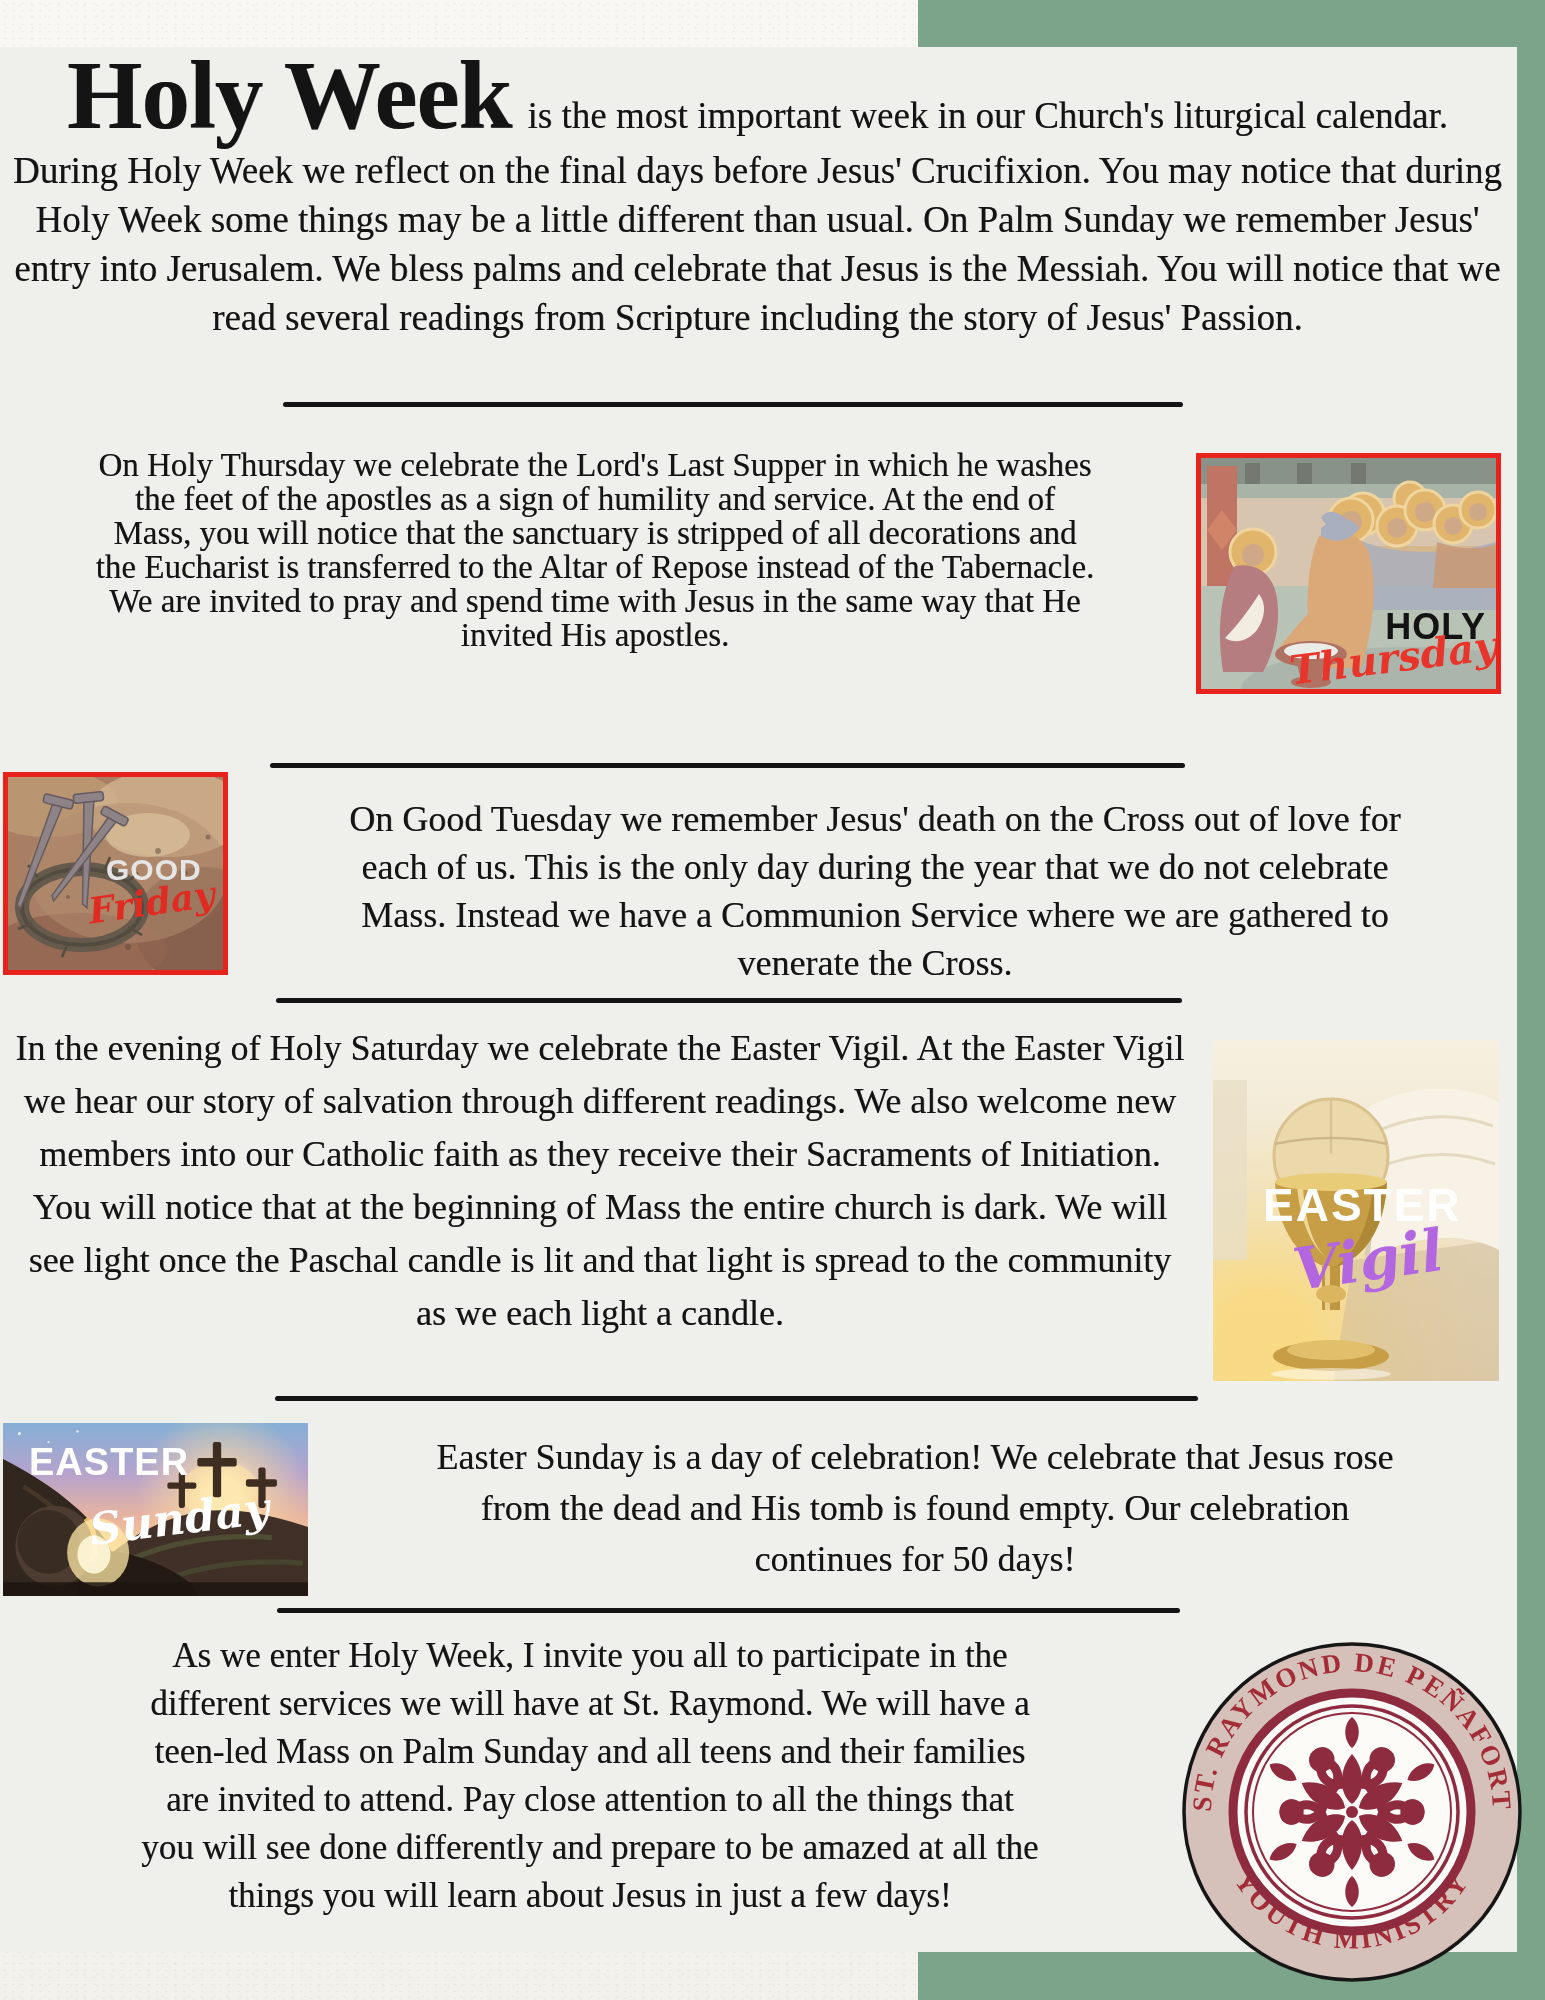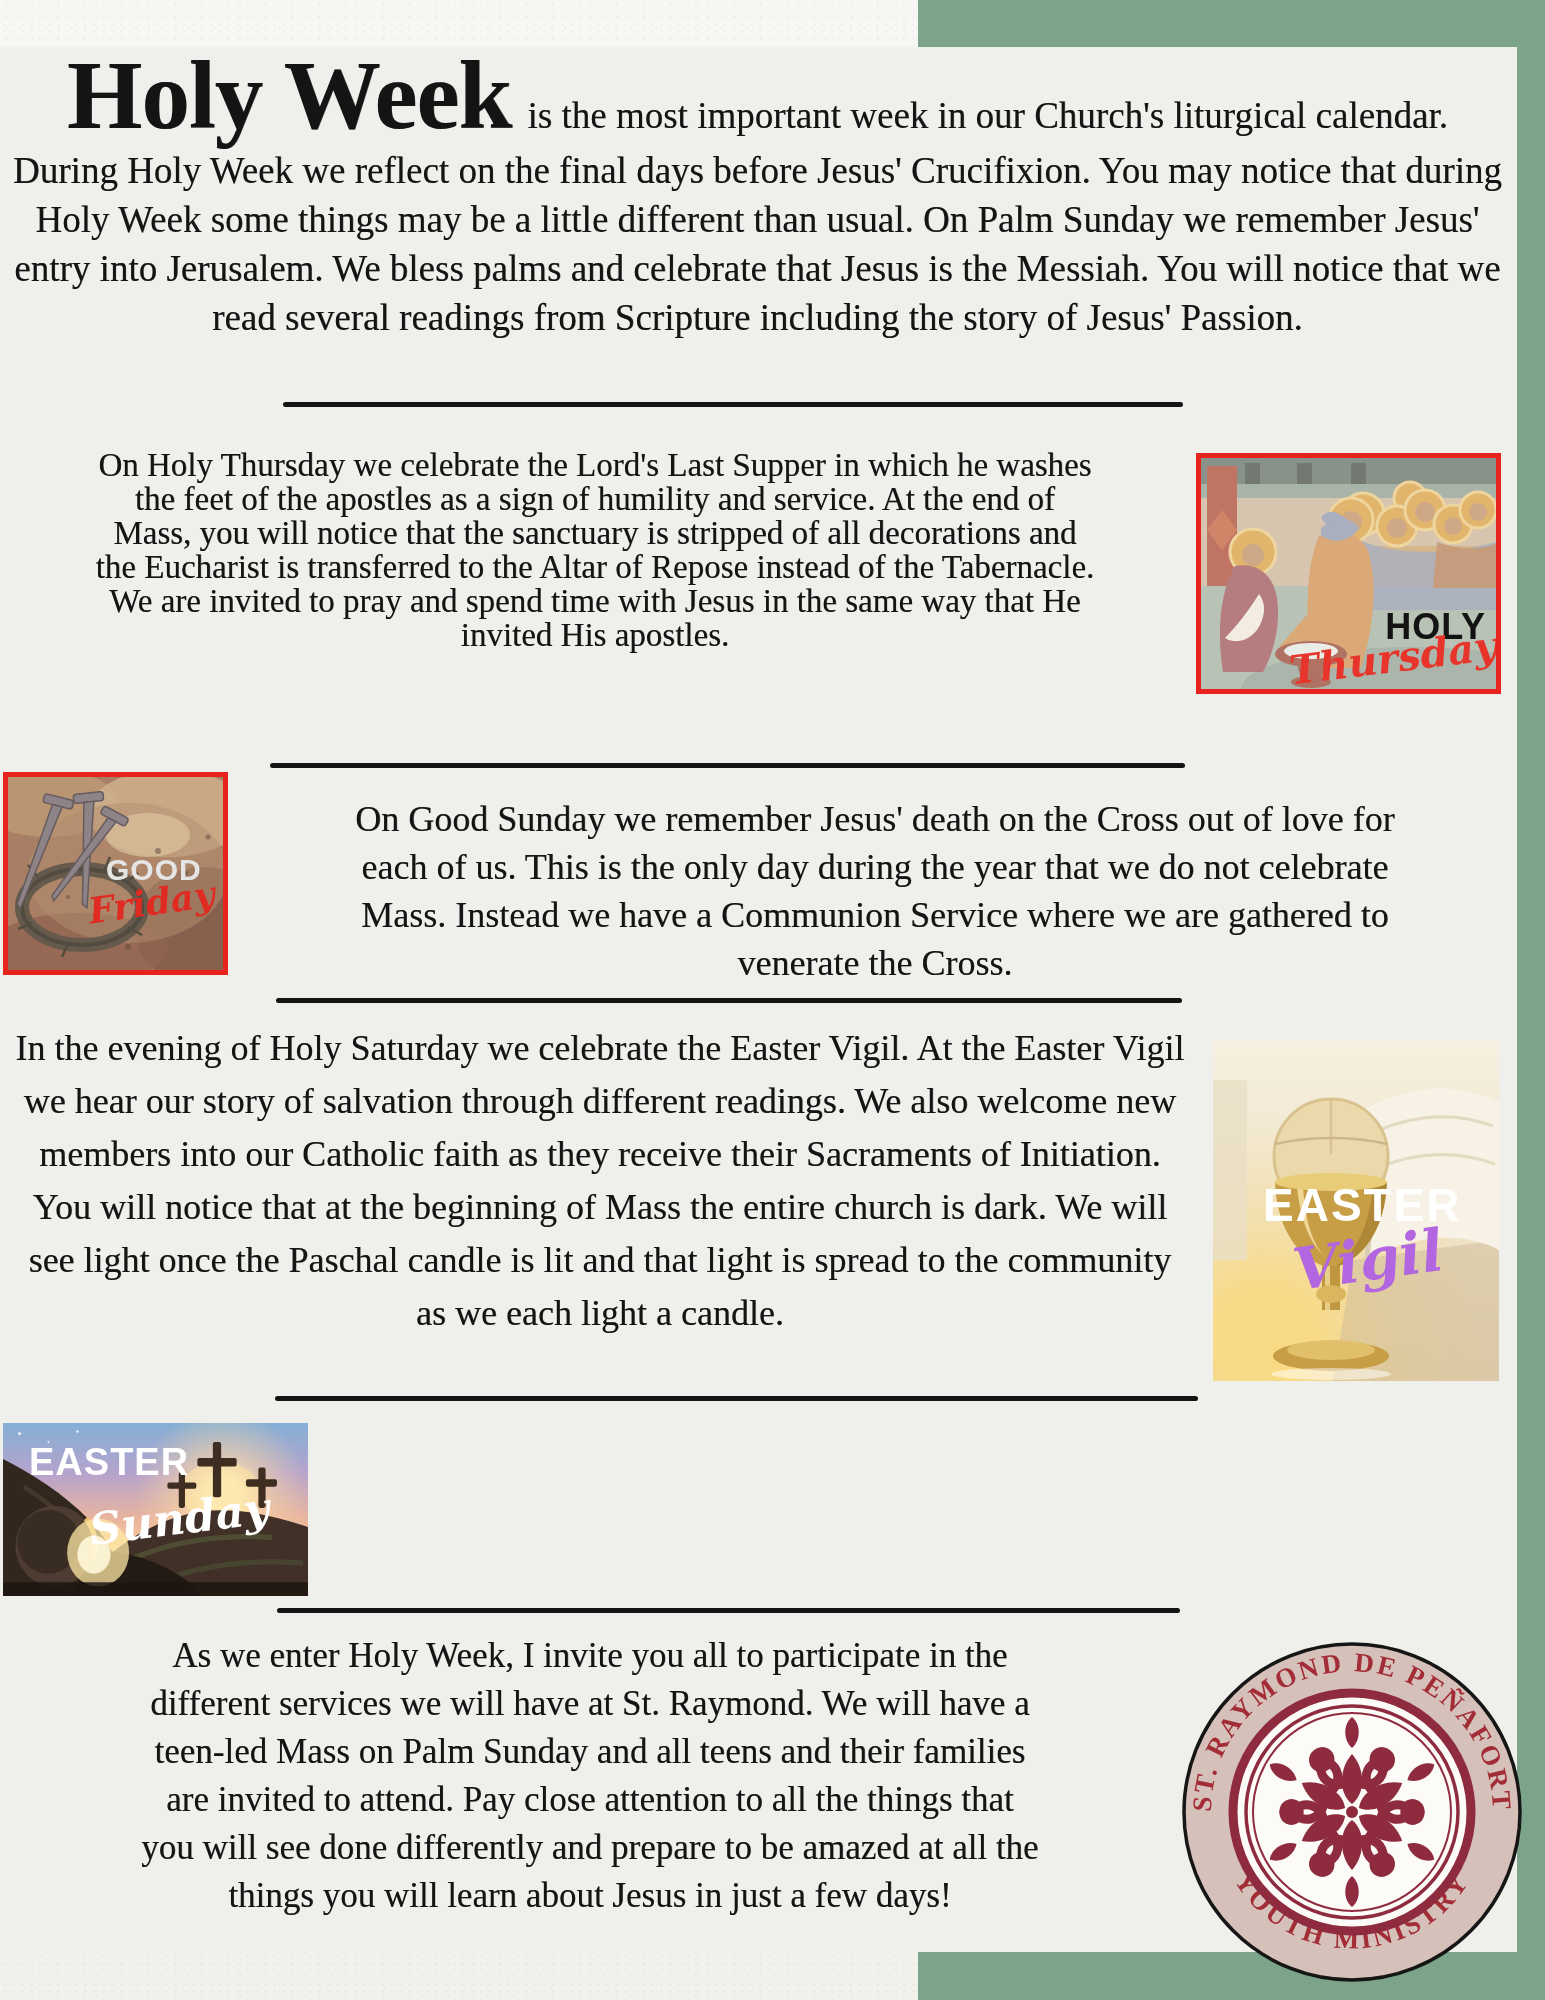--- a/index.html
+++ b/index.html
@@ -166,21 +166,21 @@
         <g transform="rotate(28 104 44)">
             <rect x="90" y="34" width="28" height="9" rx="3"></rect>
             <polygon points="99,43 108,43 90,142 86,138"></polygon>
           </g>
       </g>
       <rect width="215" height="193" fill="#FFF8F0" opacity=".14"></rect>
     </svg>
     <span class="img-label gf-good">GOOD</span>
     <span class="img-label script gf-fri">Friday</span>
   </figure>
-  <p class="para gf-text">On Good Sunday we remember Jesus' death on the Cross out of love for each of us. This is the only day during the year that we do not celebrate Mass. Instead we have a Communion Service where we are gathered to venerate the Cross.</p>
+  <p class="para gf-text">On Good Tuesday we remember Jesus' death on the Cross out of love for each of us. This is the only day during the year that we do not celebrate Mass. Instead we have a Communion Service where we are gathered to venerate the Cross.</p>
 
   <div class="rule r3"></div>
 
   <p class="para ev-text">In the evening of Holy Saturday we celebrate the Easter Vigil. At the Easter Vigil we hear our story of salvation through different readings. We also welcome new members into our Catholic faith as they receive their Sacraments of Initiation. You will notice that at the beginning of Mass the entire church is dark. We will see light once the Paschal candle is lit and that light is spread to the community as we each light a candle.</p>
   <figure class="img-frame ev-img">
     <svg viewBox="0 0 286 341" preserveAspectRatio="none">
       <rect x="0" y="40" width="34" height="180" fill="#E9DFC6" opacity=".8"></rect>
       <path d="M140,220 L286,200 L286,341 L120,341 Z" fill="#CDBA97" opacity=".5"></path>
       <path d="M150,70 C196,44 244,42 286,62 L286,210 C248,190 200,196 154,218 Z" fill="#F7F2E5"></path>
       <path d="M150,70 C160,120 160,170 154,218" stroke="#D9CDB2" stroke-width="5" fill="none"></path>
@@ -231,20 +231,21 @@
       <circle cx="50" cy="116" r="38" fill="#4D3C32"></circle>
       <circle cx="44" cy="112" r="30" fill="#392C23"></circle>
       <path d="M80,90 A38,38 0 0 1 86,130" stroke="#F6C76B" stroke-width="5" fill="none" opacity=".9"></path>
       <ellipse cx="92" cy="122" rx="30" ry="32" fill="#FFE8A6" opacity=".75"></ellipse>
       <ellipse cx="88" cy="124" rx="16" ry="18" fill="#FFF7D9" opacity=".9"></ellipse>
       <path d="M0,150 L295,150 L295,163 L0,163 Z" fill="#1D1510" opacity=".85"></path>
     </svg>
     <span class="img-label es-easter">EASTER</span>
     <span class="img-label script es-sunday">Sunday</span>
   </figure>
+  <p class="para es-text">Easter Sunday is a day of celebration! We celebrate that Jesus rose from the dead and His tomb is found empty. Our celebration continues for 50 days!</p>
 
   <div class="rule r5"></div>
 
   <p class="para cl-text">As we enter Holy Week, I invite you all to participate in the different services we will have at St. Raymond.  We will have a teen-led Mass on Palm Sunday and all teens and their families are invited to attend. Pay close attention to all the things that you will see done differently and prepare to be amazed at all the things you will learn about Jesus in just a few days!</p>
 
   <div class="logo">
     <svg viewBox="0 0 344 344">
       <defs>
         <path id="arcTop" d="M 37,213 A 141,141 0 1 1 307,213" fill="none"></path>
         <path id="arcBottom" d="M 54,240 A 136,136 0 0 0 290,240" fill="none"></path>

